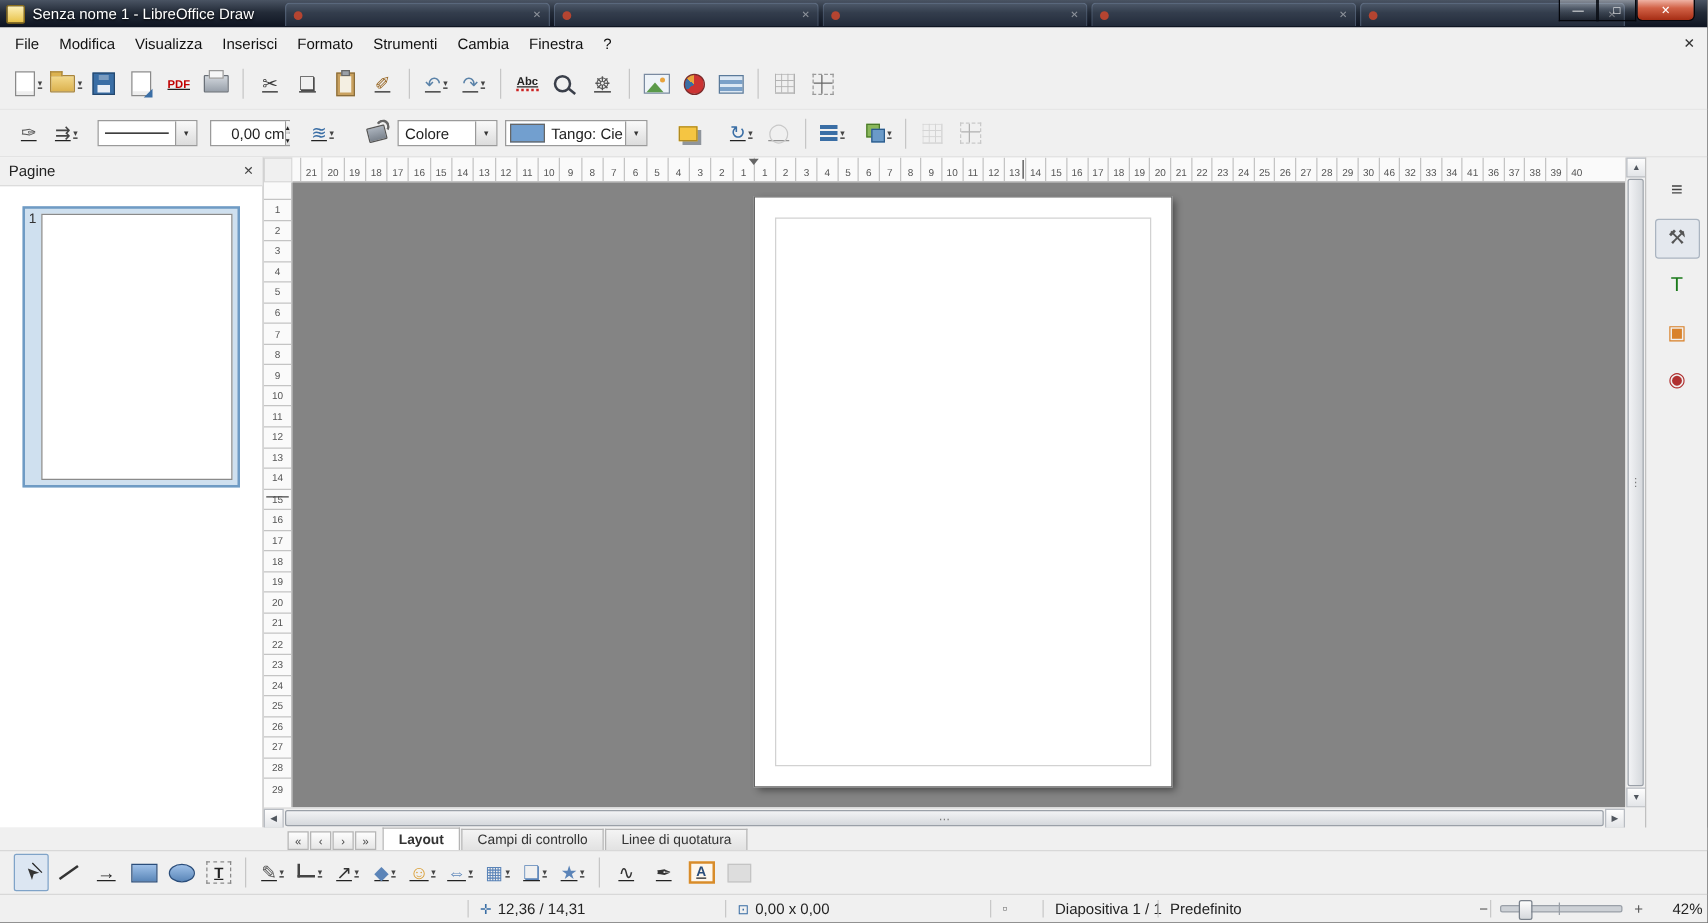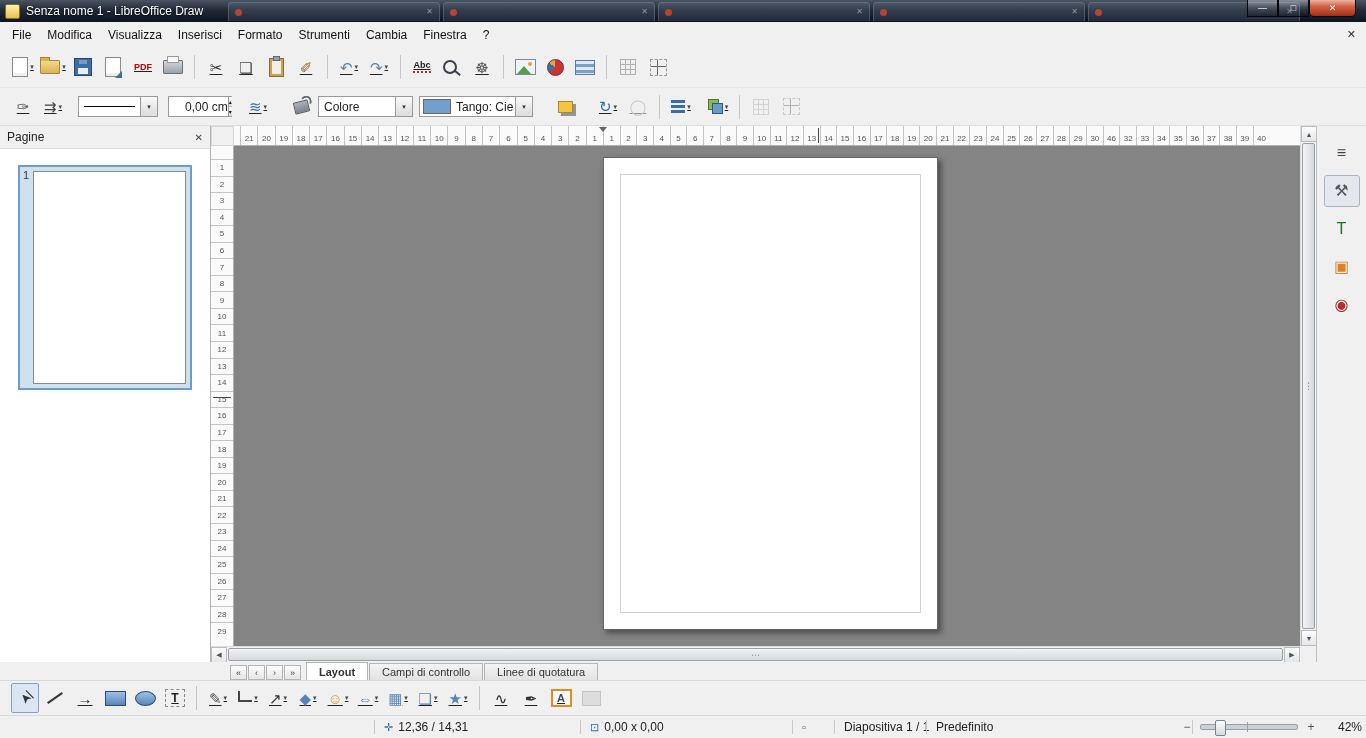--- a/index.html
+++ b/index.html
@@ -320,21 +320,21 @@
           <span class="spb">▾</span>
         </span>
     </div>
     <span class="tbtn" style="margin-left:10px">
         <span class="ic" style="color:#3a6ea5">≋</span>
         <span class="dd">▾</span>
       </span>
     <span class="tbtn" style="margin-left:14px">
         <span class="ic i-paint"></span>
       </span>
-    <div class="combo" style="width:95px">
+    <div class="combo" style="width:80px">
       <span class="combo-text">Colore</span>
       <span class="cdd">▾</span>
     </div>
     <div class="combo" style="width:114px;margin-left:4px">
       <span class="swatch" style="background: rgb(114, 159, 207);"></span>
       <span class="combo-text">Tango: Cie</span>
       <span class="cdd">▾</span>
     </div>
     <span class="tbtn" style="margin-left:16px">
         <span class="ic i-shadow"></span>
@@ -428,21 +428,21 @@
         <span>25</span>
         <span>26</span>
         <span>27</span>
         <span>28</span>
         <span>29</span>
         <span>30</span>
         <span>46</span>
         <span>32</span>
         <span>33</span>
         <span>34</span>
-        <span>35</span>
+        <span>41</span>
         <span>36</span>
         <span>37</span>
         <span>38</span>
         <span>39</span>
         <span>40</span>
       </div>
     <div class="hr-zero"></div>
     <div class="hr-marker"></div>
   </div>
   <div class="vruler">

